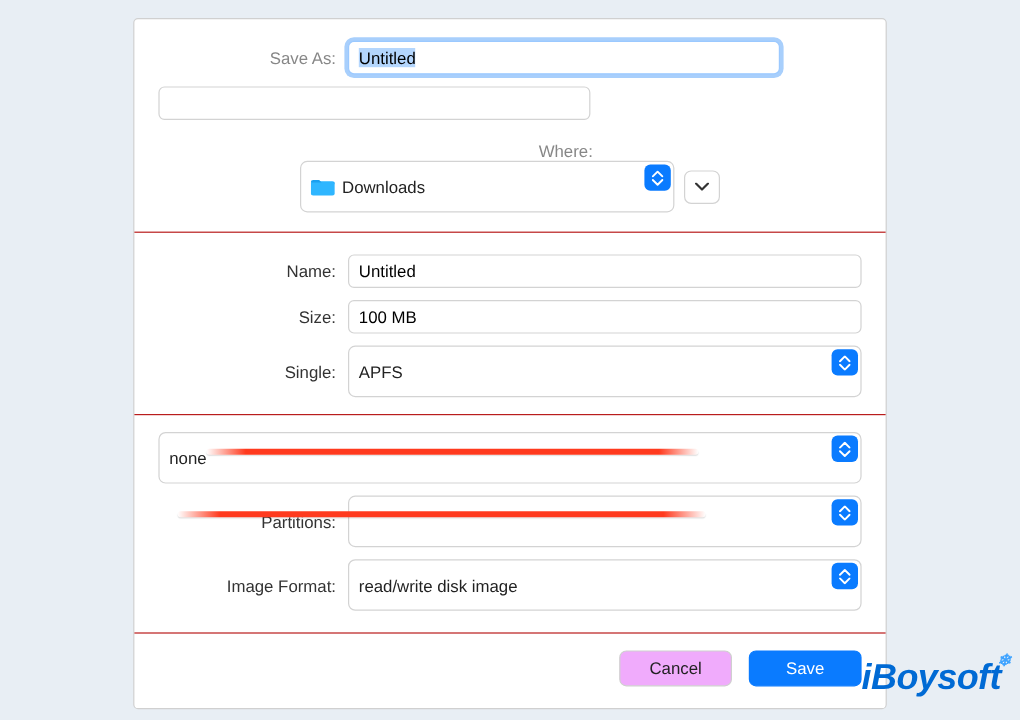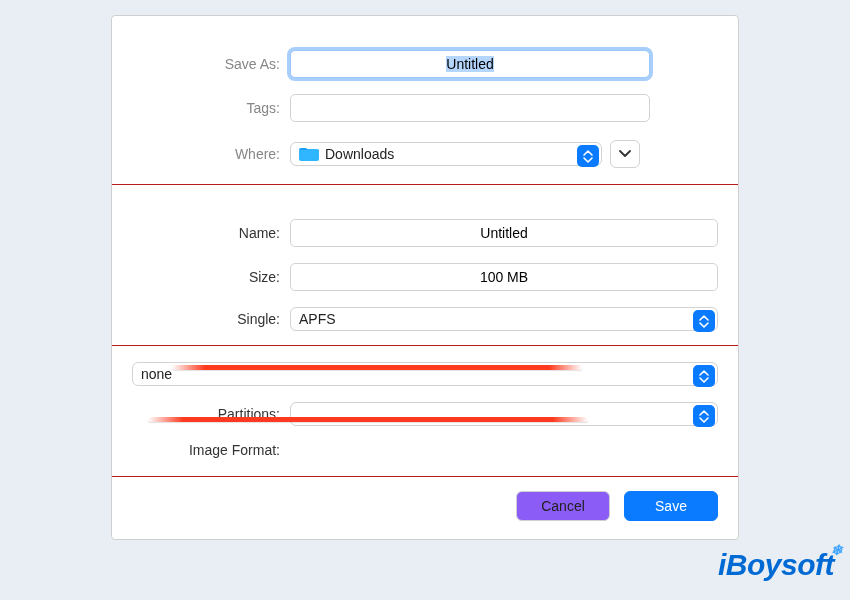--- a/index.html
+++ b/index.html
@@ -23,21 +23,20 @@
   .section {
     padding: 18px 20px 16px 20px;
   }
   .divider {
     border-top: 1px solid #b91c1c;
   }
   .row {
     display: flex;
     align-items: center;
     margin-bottom: 10px;
-    margin-top: 16px;
   }
   .row:last-child { margin-bottom: 0; }
   .label {
     width: 158px;
     text-align: right;
     padding-right: 10px;
     font-size: 14px;
     color: #878787;
   }
   .label-dark {
@@ -45,21 +44,20 @@
     text-align: right;
     padding-right: 10px;
     font-size: 14px;
     color: #333;
   }
   .field-wrap {
     flex: 1 1 auto;
     display: flex;
     align-items: center;
     gap: 8px;
-    text-align: center;
   }
   .text-input {
     width: 100%;
     height: 28px;
     border: 1px solid #d3d3d3;
     border-radius: 5px;
     padding: 0 8px;
     font-size: 14px;
     color: #000;
     background: #fff;
@@ -70,21 +68,21 @@
     background: #fff;
   }
   .text-input.focus .sel {
     background: #b4d6fd;
   }
   .text-input .val {
     line-height: 26px;
   }
   .popup {
     position: relative;
-    height: 24px;
+    height: 43px;
     border: 1px solid #d3d3d3;
     border-radius: 6px;
     background: #fff;
     display: flex;
     align-items: center;
     padding: 0 30px 0 8px;
     font-size: 14px;
     color: #222;
     cursor: default;
   }
@@ -140,21 +138,21 @@
     min-width: 94px;
     height: 30px;
     border-radius: 6px;
     font-size: 14px;
     display: flex;
     align-items: center;
     justify-content: center;
     cursor: default;
   }
   .btn-default {
-    background: #8b5cf6;
+    background: #f0abfc;
     border: 1px solid #cfcfcf;
     color: #222;
   }
   .btn-primary {
     background: #0a7bff;
     border: 1px solid #0a7bff;
     color: #fff;
   }
   .logo {
     position: absolute;
@@ -184,28 +182,27 @@
   <div class="section">
     <div class="row">
       <div class="label">Save As:</div>
       <div class="field-wrap" style="max-width:360px;">
         <div class="text-input focus">
           <span class="val"><span class="sel">Untitled</span></span>
         </div>
       </div>
     </div>
     <div class="row">
-      <div class="label">Tags:</div>
       <div class="field-wrap" style="max-width:360px;">
         <div class="text-input">
           <span class="val"></span>
         </div>
       </div>
     </div>
-    <div class="row" style="margin-top:18px;">
+    <div class="row" style="margin-top:18px;flex-direction:column;">
       <div class="label">Where:</div>
       <div class="field-wrap">
         <div class="popup" style="width:312px;">
           <span class="folder-icon">
             <svg width="20" height="16" viewBox="0 0 20 16">
               <rect x="0" y="3" width="20" height="12" rx="2" fill="#2fb6ff"></rect>
               <path d="M0 4 Q0 2 2 2 L7 2 L9 4 L18 4 Q20 4 20 6 L20 4 L0 4 Z" fill="#1aa0f0"></path>
             </svg>
           </span>
           <span>Downloads</span>
@@ -288,20 +285,33 @@
               </svg>
             <svg width="10" height="6" viewBox="0 0 10 6">
                 <path d="M1 1 L5 5 L9 1" stroke="#fff" stroke-width="1.6" fill="none" stroke-linecap="round" stroke-linejoin="round"></path>
               </svg>
           </span>
         </div>
       </div>
     </div>
     <div class="row" style="margin-bottom:14px;">
       <div class="label-dark">Image Format:</div>
+      <div class="field-wrap">
+        <div class="popup full">
+          <span>read/write disk image</span>
+          <span class="popup-cap">
+            <svg width="10" height="6" viewBox="0 0 10 6">
+                <path d="M1 5 L5 1 L9 5" stroke="#fff" stroke-width="1.6" fill="none" stroke-linecap="round" stroke-linejoin="round"></path>
+              </svg>
+            <svg width="10" height="6" viewBox="0 0 10 6">
+                <path d="M1 1 L5 5 L9 1" stroke="#fff" stroke-width="1.6" fill="none" stroke-linecap="round" stroke-linejoin="round"></path>
+              </svg>
+          </span>
+        </div>
+      </div>
     </div>
 
     <div class="redline" style="left:60px; top:180px; width:410px;"></div>
     <div class="redline" style="left:36px; top:232px; width:440px;"></div>
   </div>
 
   <div class="buttons divider">
     <div class="btn btn-default">
       <span>Cancel</span>
     </div>

